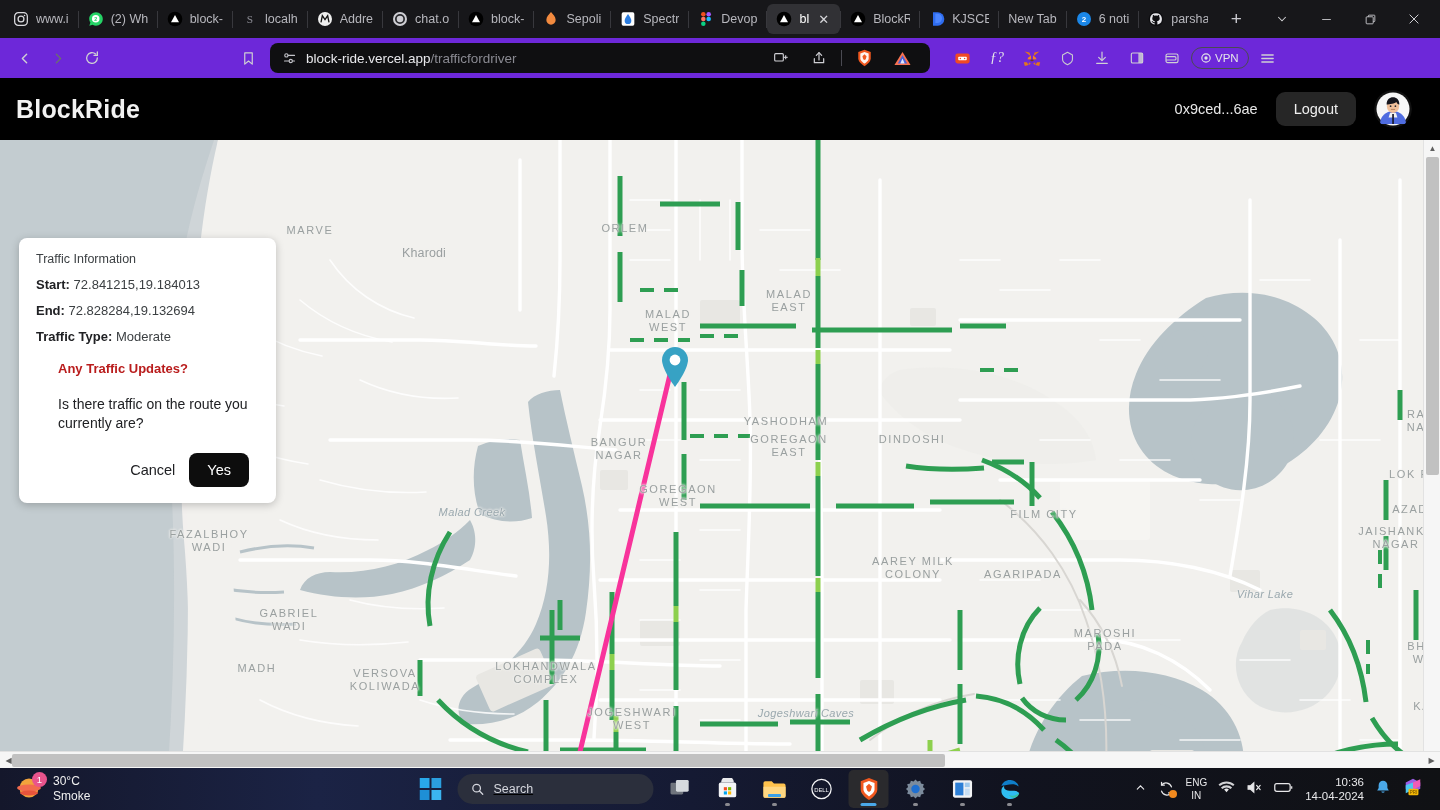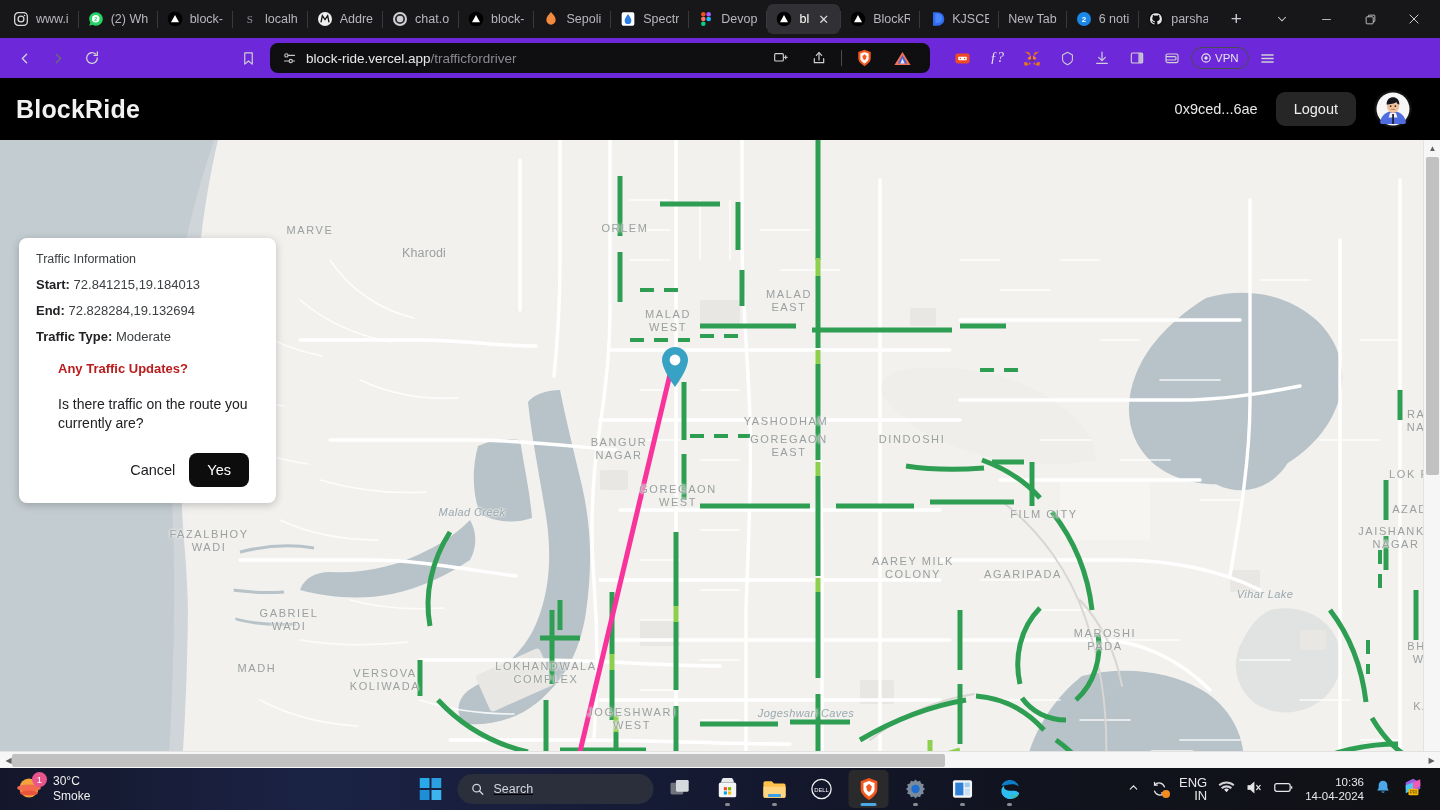--- a/index.html
+++ b/index.html
@@ -147,21 +147,21 @@
   .searchbox {
     width: 196px; height: 30px; background: #2b2f3c; border-radius: 16px;
     display: flex; align-items: center; gap: 9px; padding: 0 13px;
     color: #d4d6dd; font-size: 12.5px;
   }
   .tbapp { width: 40px; height: 38px; display: flex; align-items: center; justify-content: center; position: relative; border-radius: 5px; }
   .tbapp.active { background: #2a2a2d; }
   .tbapp .dot { position: absolute; bottom: 2px; left: 50%; transform: translateX(-50%); width: 5px; height: 3px; border-radius: 2px; background: #8a8a90; }
   .tbapp.active .dot { width: 16px; background: #4aa8e8; }
   .tray { margin-left: auto; display: flex; align-items: center; gap: 11px; padding-right: 8px; color: #e8e8ea; }
-  .lang { font-size: 13px; line-height: 13px; text-align: right; }
+  .lang { font-size: 10px; line-height: 13px; text-align: center; }
   .clock { font-size: 11.5px; line-height: 14px; text-align: right; }
 </style>
 </head>
 <body>
 
 <div class="browser">
 
   <div class="tabstrip" id="tabstrip">
       <div class="tab">
         <span style="display:flex">

